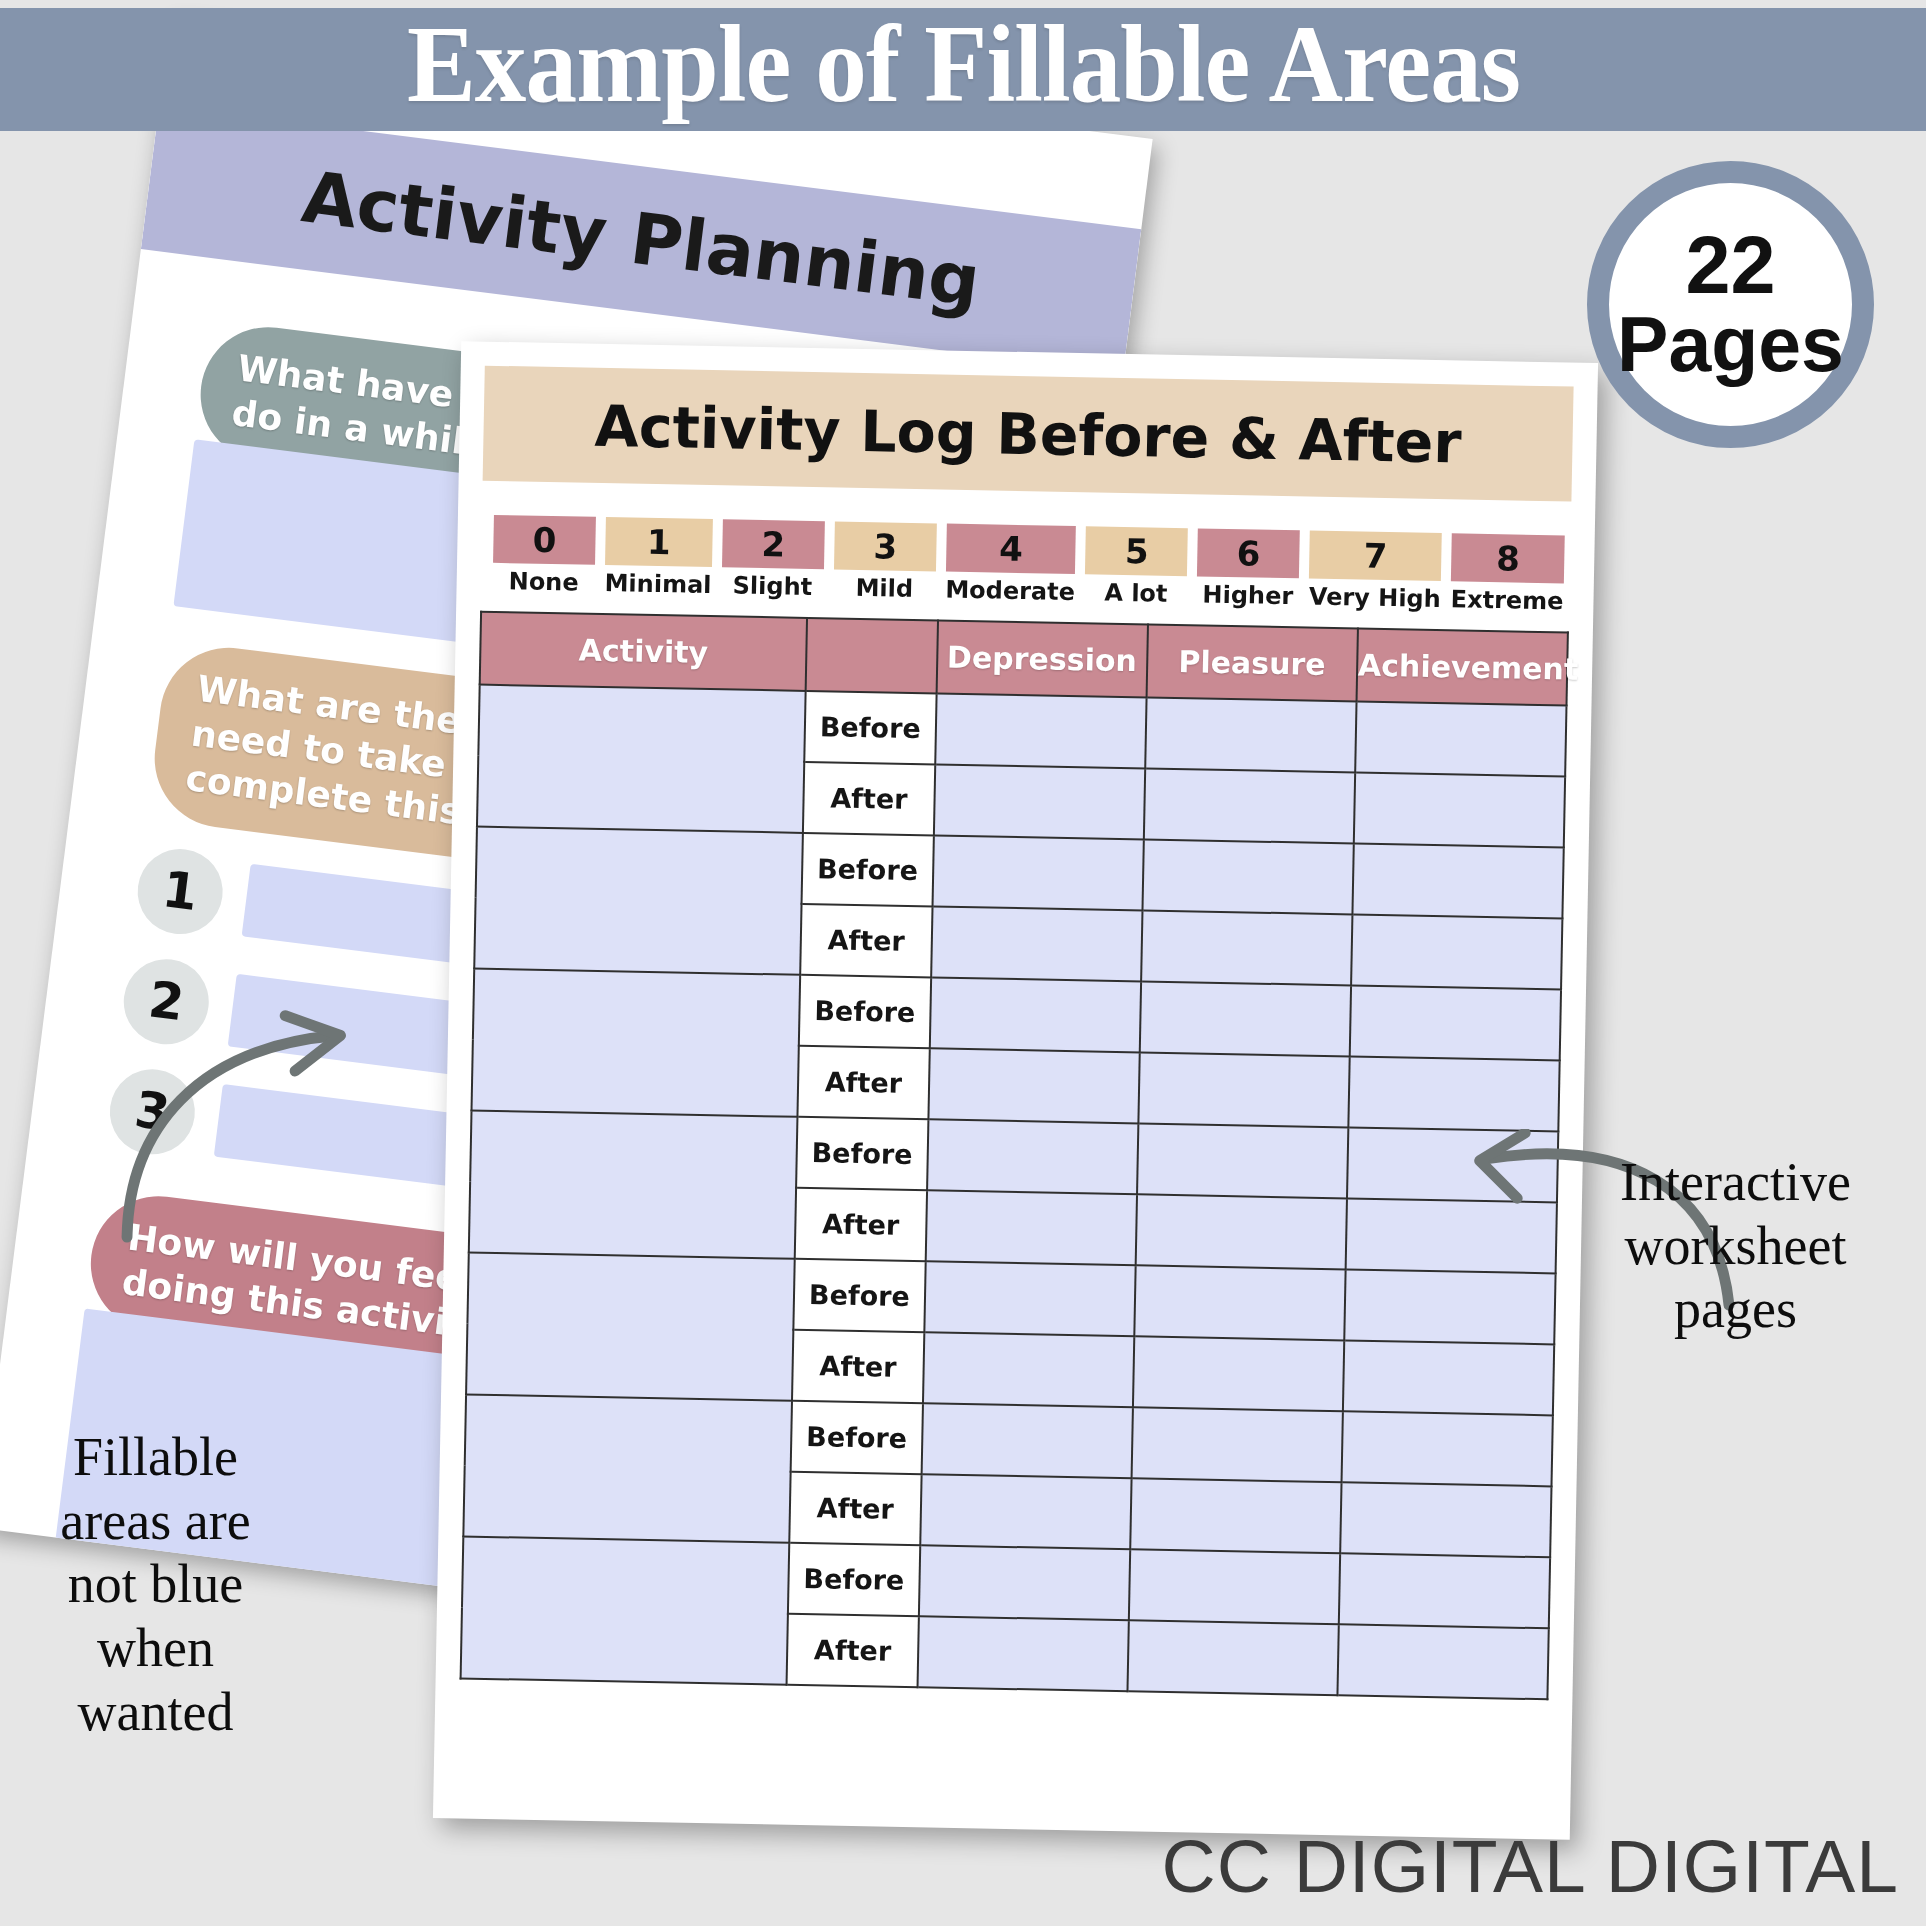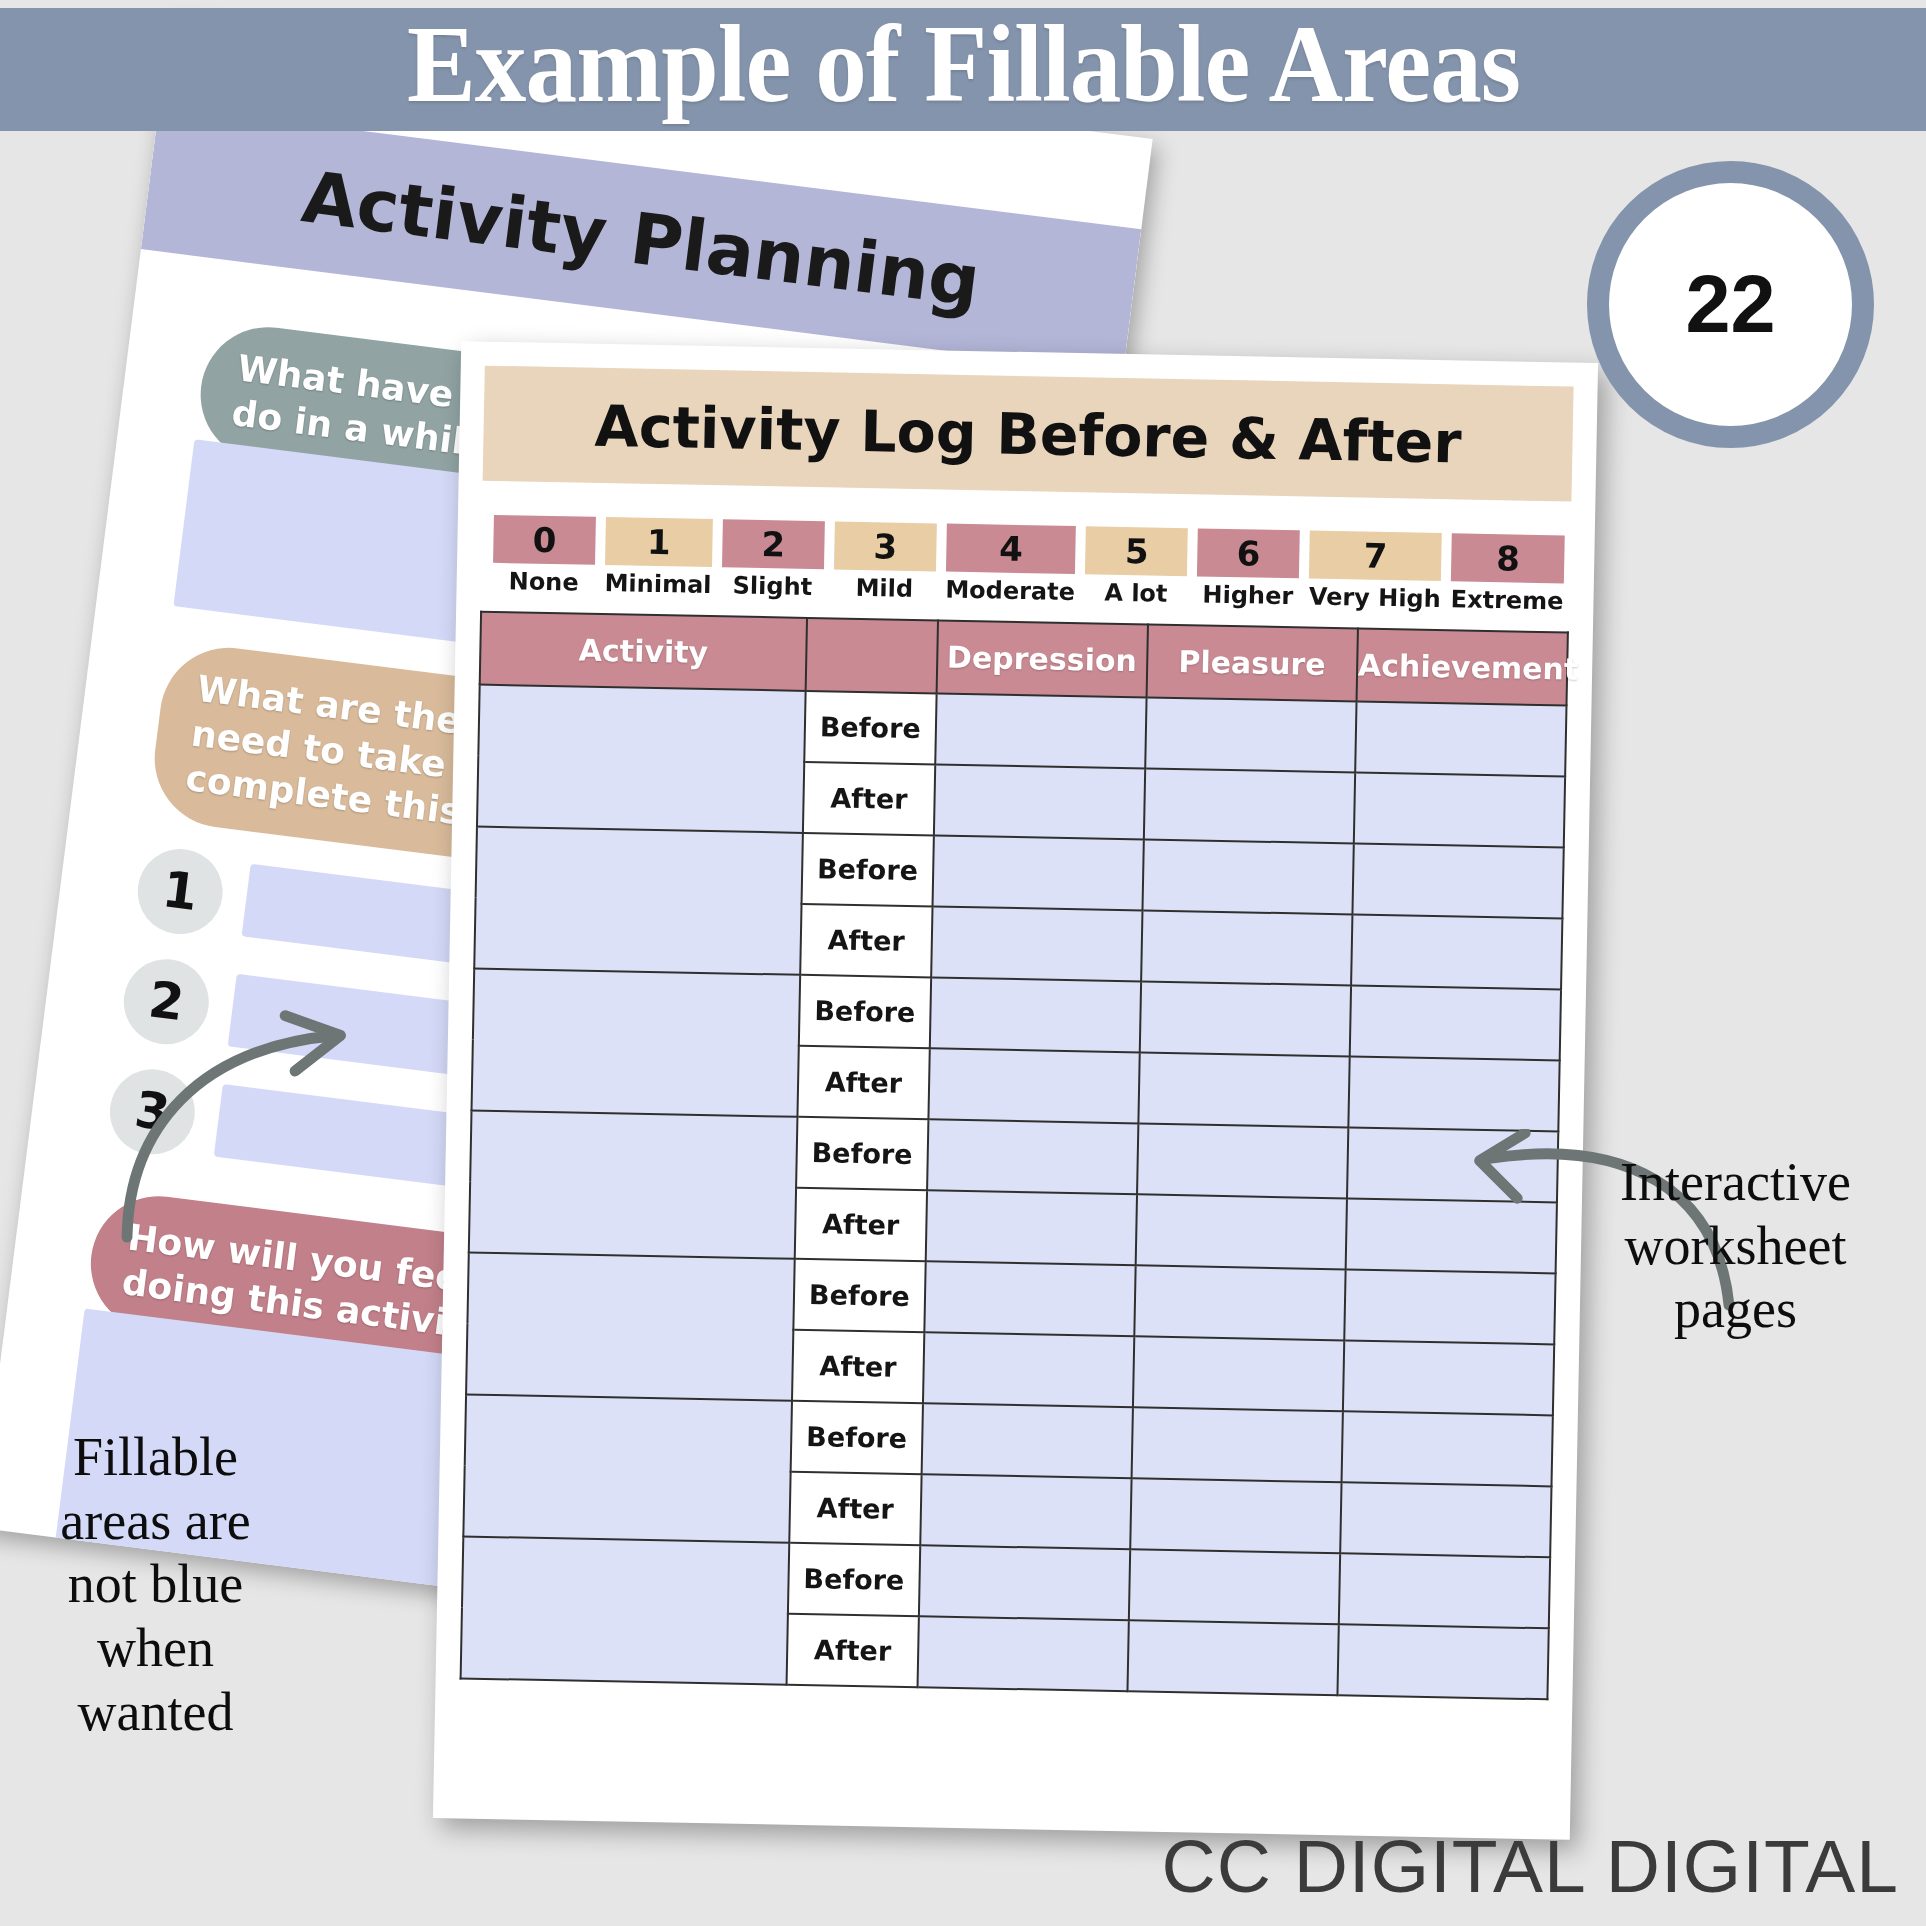--- a/index.html
+++ b/index.html
@@ -355,20 +355,21 @@
       </tbody>
   </table>
 </div>
 
 <div id="header-banner">
   <div id="header-title">Example of Fillable Areas</div>
 </div>
 
 <div id="pages-badge">
   <div class="num">22</div>
+  <div class="lbl">Pages</div>
 </div>
 
 <svg class="arrow-svg" id="arrow-left" width="277" height="257" viewBox="0 0 280 260">
   <path d="M8 250 C 10 140, 80 58, 220 46" fill="none" stroke="#6e7575" stroke-width="11" stroke-linecap="round"></path>
   <path d="M168 26 L 224 46 L 178 82" fill="none" stroke="#6e7575" stroke-width="11" stroke-linecap="round" stroke-linejoin="round"></path>
 </svg>
 <div class="annot" id="annot-left">Fillable areas are not blue when wanted</div>
 
 <svg class="arrow-svg" id="arrow-right" width="297" height="188" viewBox="0 0 300 190">
   <path d="M292 178 C 280 62, 190 8, 48 30" fill="none" stroke="#6e7575" stroke-width="11" stroke-linecap="round"></path>

